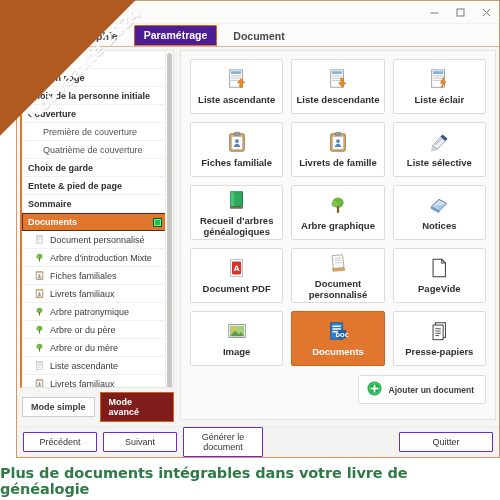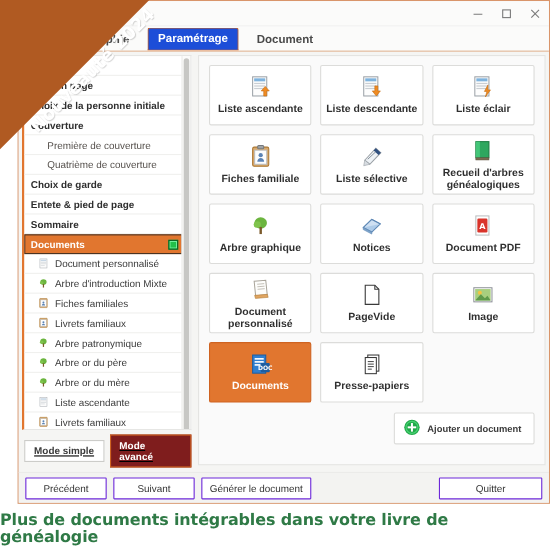--- a/index.html
+++ b/index.html
@@ -41,21 +41,21 @@
     position:relative;
   }
   .tab{
     font-size:10.5px;font-weight:bold;color:#4a4a4a;
     padding:3px 9px 4px 9px;margin-right:6px;
     border:1px solid transparent;border-bottom:none;
     box-sizing:border-box;line-height:12px;
     background:transparent;
   }
   .tab.active{
-    background:#1d4ed8;color:#ffffff;
+    background:#4c1d95;color:#ffffff;
     border:1px solid #cf6321;border-bottom:1px solid #e1762f;
     border-radius:2px 2px 0 0;
   }
 
   
   .body-split{flex:1 1 auto;display:flex;min-height:0;background:#f5f5f3;padding:3px 3px 0 3px;box-sizing:border-box;}
 
   
   .left-panel{
     width:154px;flex:0 0 154px;display:flex;flex-direction:column;min-height:0;
@@ -101,21 +101,21 @@
   }
   .tscroll{
     position:absolute;top:0;right:0;width:7px;height:100%;
     background:#fbfbfa;border-left:1px solid #ececea;
   }
   .tscroll .thumb{
     position:absolute;left:1px;top:2px;width:5px;height:345px;
     background:#c7c7c4;border-radius:3px;
   }
   .mode-row{
-    flex:0 0 26px;display:flex;align-items:center;gap:5px;padding:4px 0 4px 2px;text-decoration:underline;
+    flex:0 0 26px;display:flex;align-items:center;gap:5px;padding:4px 0 4px 2px;
   }
   .modebtn{
     font-size:9px;font-weight:bold;color:#3a3a3a;
     background:#ffffff;border:1px solid #ccccc9;
     padding:4px 8px;box-sizing:border-box;line-height:10px;
   }
   .modebtn.active{background:#7f1d1d;color:#fff;border-color:#cf6321;}
 
   
   .right-panel{
@@ -159,21 +159,21 @@
     background:#f3f3f1;border-top:1px solid #ebebe9;
   }
   .bbtn{
     font-size:9px;color:#333;background:#ffffff;
     border:1px solid #6d28d9;border-radius:1px;
     padding:4px 0;box-sizing:border-box;text-align:center;
     line-height:10px;
   }
   .bbtn.w1{width:74px;}
   .bbtn.w2{width:74px;}
-  .bbtn.w3{width:100px;}
+  .bbtn.w3{width:80px;}
   .spacer{flex:1 1 auto;}
   .bbtn.quit{width:94px;}
 
   
   #ribbon{
     position:absolute;left:0;top:0;width:188px;height:188px;
     overflow:hidden;pointer-events:none;z-index:20;
   }
   #ribbon .tri{
     position:absolute;left:-96px;top:-96px;
@@ -415,20 +415,32 @@
                 <rect x="9" y="1.5" width="6" height="3" rx="1" fill="#9fa3a6" stroke="#75797c"></rect>
                 <circle cx="12" cy="11" r="2.1" fill="#5b83b5"></circle>
                 <path d="M8.6 17.5c0-2.2 1.6-3.6 3.4-3.6s3.4 1.4 3.4 3.6z" fill="#5b83b5"></path>
               </svg>
             </div>
             <div>Fiches familiale</div>
           </div>
           <div class="tile">
             <div class="tile-icon">
               <svg width="22" height="22" viewBox="0 0 24 24">
+                <rect x="4" y="3" width="16" height="19" rx="1.5" fill="#d9a86b" stroke="#a9752f"></rect>
+                <rect x="6" y="6" width="12" height="14" fill="#fdfdfd" stroke="#b9bcbe"></rect>
+                <rect x="9" y="1.5" width="6" height="3" rx="1" fill="#9fa3a6" stroke="#75797c"></rect>
+                <circle cx="12" cy="11" r="2.1" fill="#5b83b5"></circle>
+                <path d="M8.6 17.5c0-2.2 1.6-3.6 3.4-3.6s3.4 1.4 3.4 3.6z" fill="#5b83b5"></path>
+              </svg>
+            </div>
+            <div>Livrets de famille</div>
+          </div>
+          <div class="tile">
+            <div class="tile-icon">
+              <svg width="22" height="22" viewBox="0 0 24 24">
                 <path d="M5 16 L16 4 L21 8.5 L10 20 Z" fill="#eef2f6" stroke="#9aa0a6"></path>
                 <path d="M16 4 L21 8.5 L18.7 10.8 L13.8 6.3 Z" fill="#2f4f7f"></path>
                 <path d="M5 16 L10 20 L4 21.5 Z" fill="#d8dde2" stroke="#9aa0a6" stroke-width=".6"></path>
                 <line x1="8" y1="15" x2="16" y2="7.5" stroke="#6f7b86" stroke-width=".8"></line>
               </svg>
             </div>
             <div>Liste sélective</div>
           </div>
           <div class="tile">
             <div class="tile-icon">

